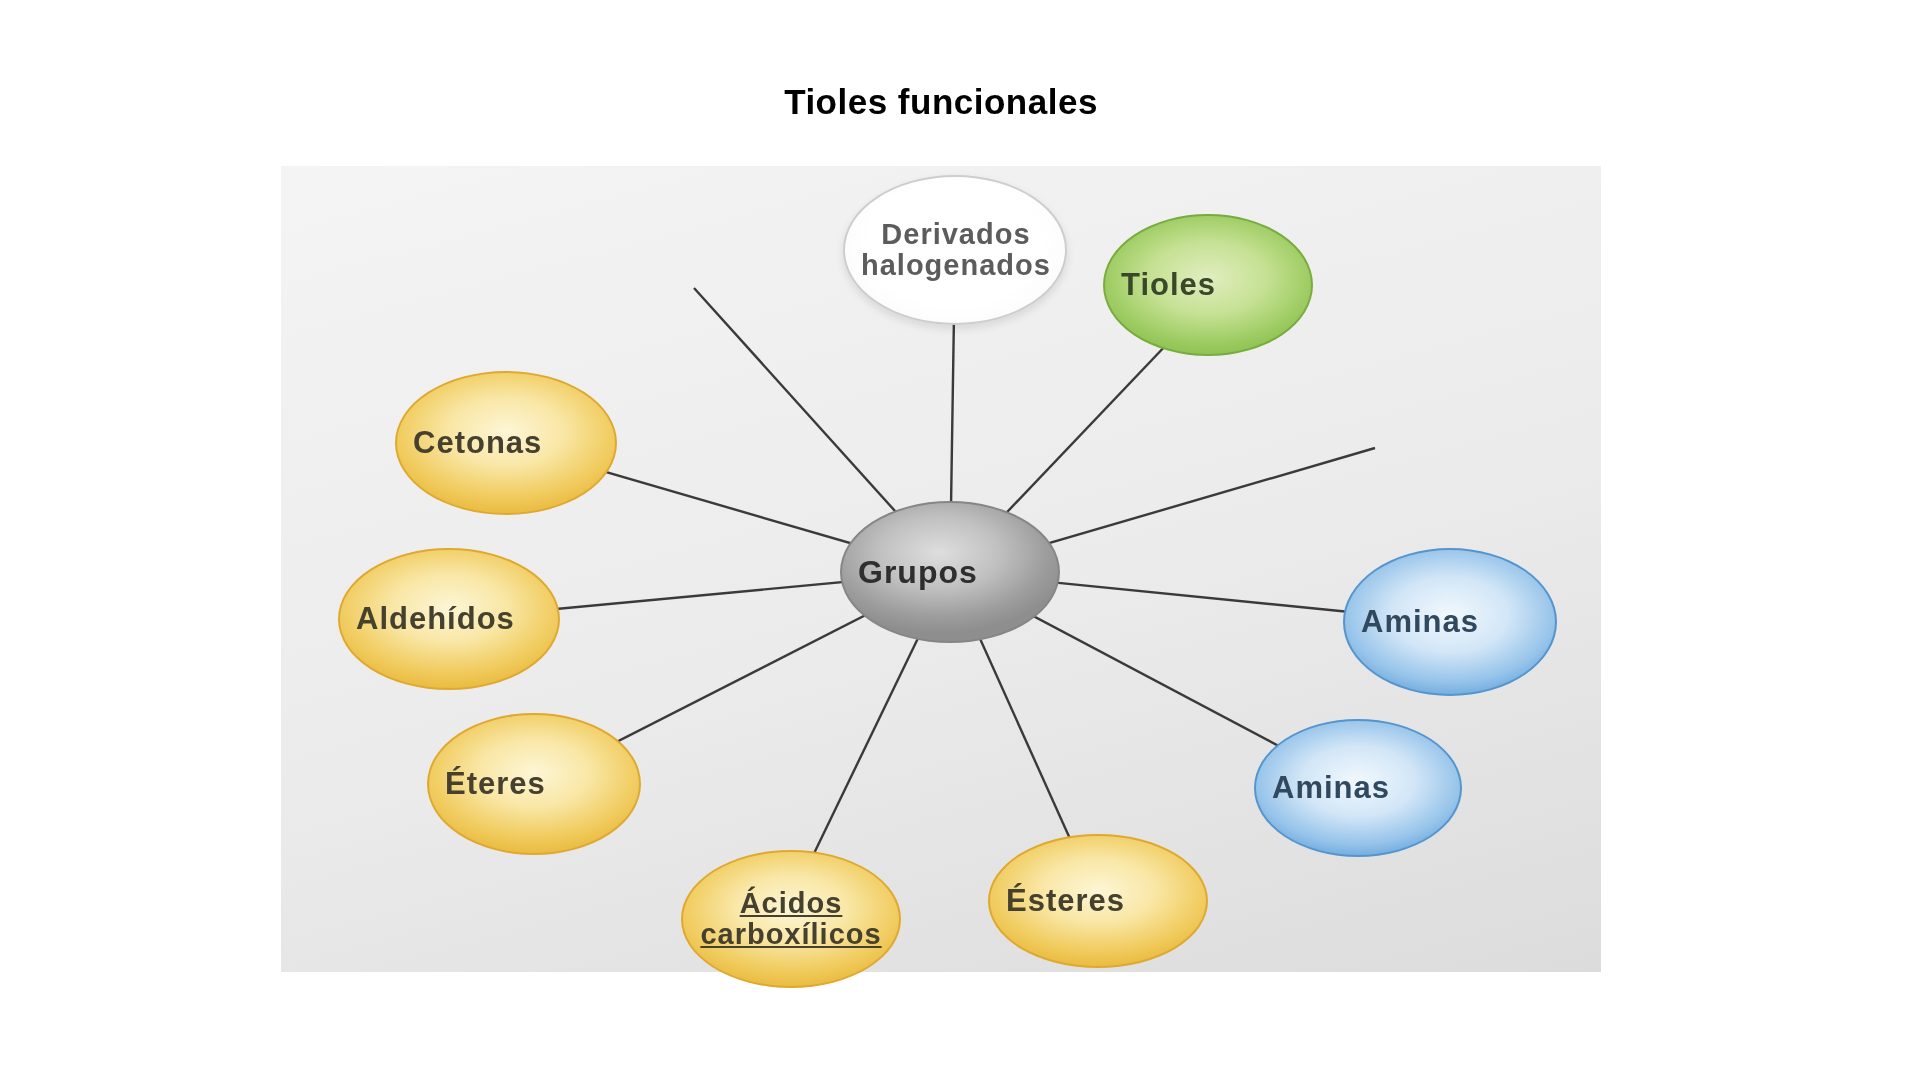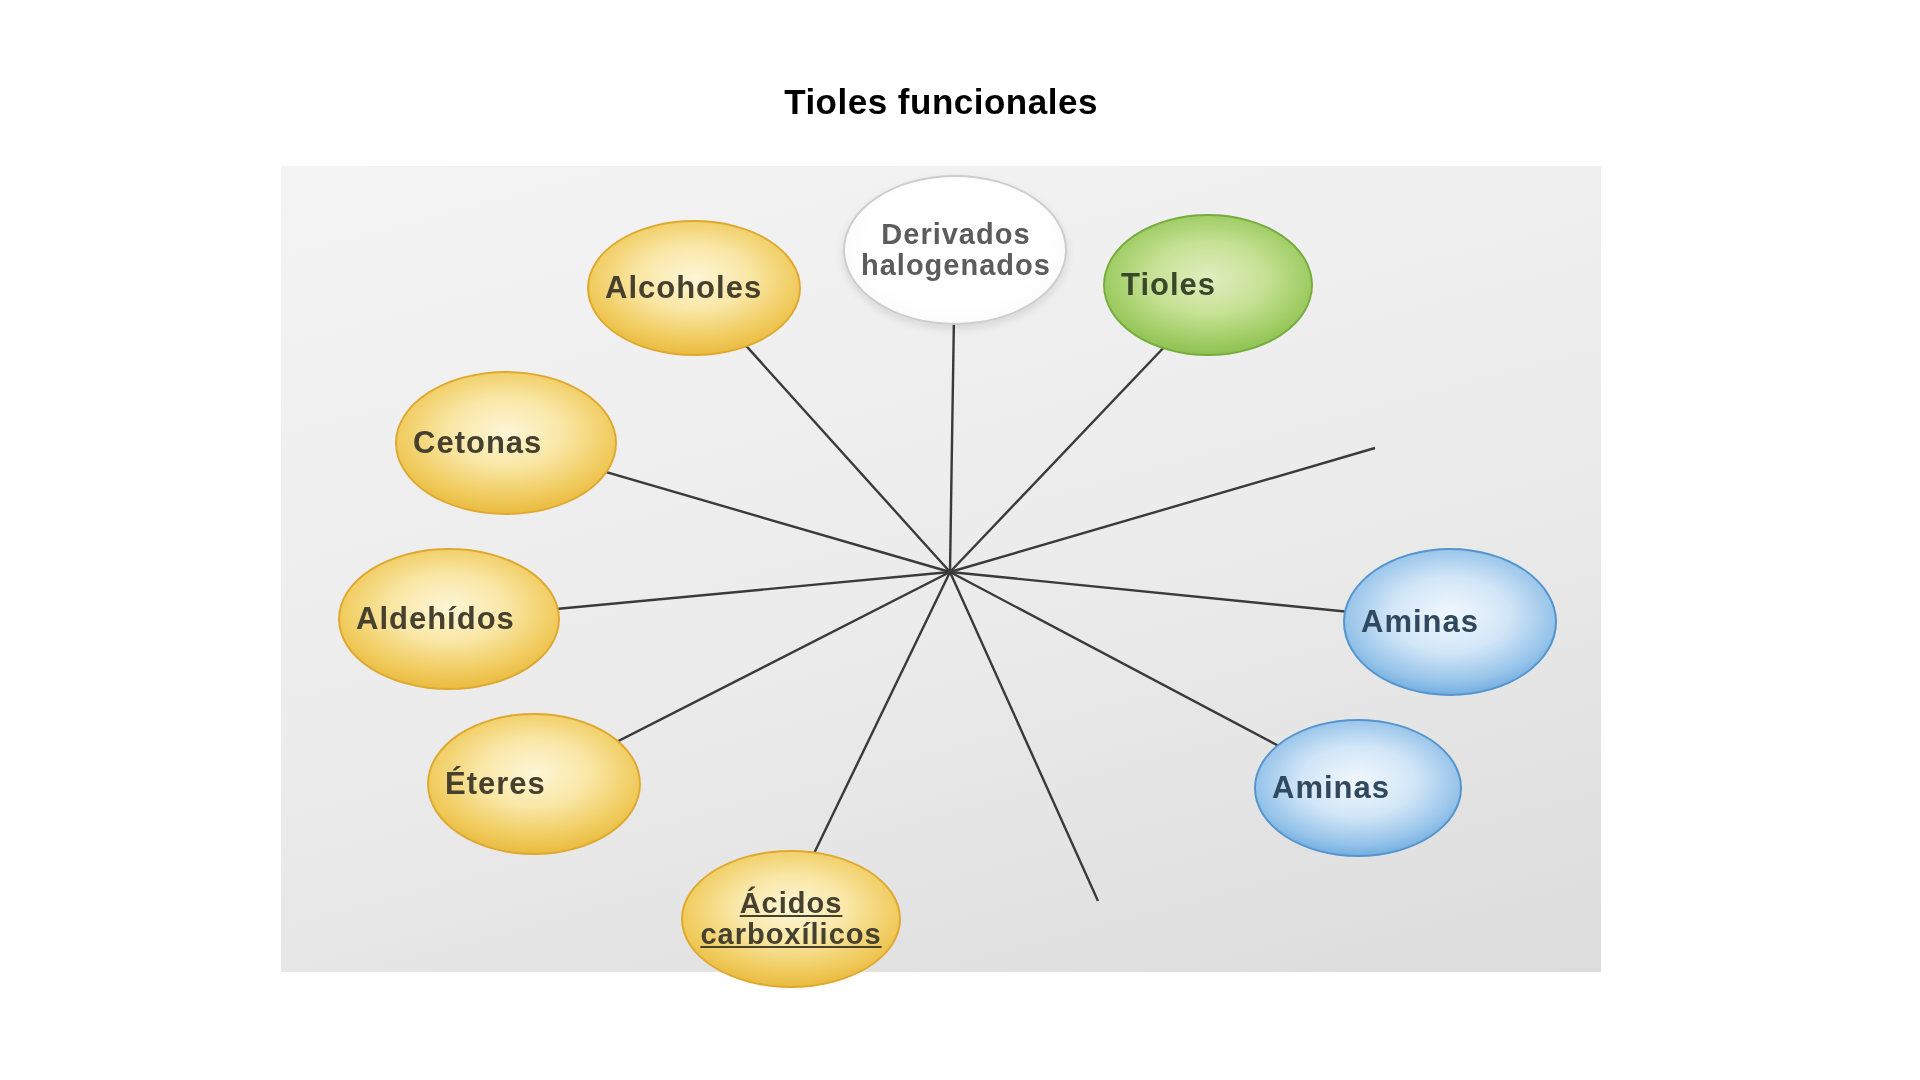--- a/index.html
+++ b/index.html
@@ -135,36 +135,39 @@
 
 
     <div class="node c-blue n-amidas">
       <span>Aminas</span>
     </div>
 
     <div class="node c-blue n-aminas">
       <span>Aminas</span>
     </div>
 
+    <div class="node c-yellow n-esteres">
+      <span>Ésteres</span>
+    </div>
 
     <div class="node c-yellow n-acidos">
       <span>Ácidos carboxílicos</span>
     </div>
 
     <div class="node c-yellow n-aldehidos">
       <span>Aldehídos</span>
     </div>
 
     <div class="node c-yellow n-eteres">
       <span>Éteres</span>
     </div>
 
     <div class="node c-yellow n-cetonas">
       <span>Cetonas</span>
     </div>
 
-    <div class="node c-yellow n-alcoholes">
-      <span>Alcoholes</span>
+
+    <div class="node c-gray n-grupos">
+      <span>Grupos</span>
     </div>
-
 
   </div>
 </div>
 
 </body></html>

